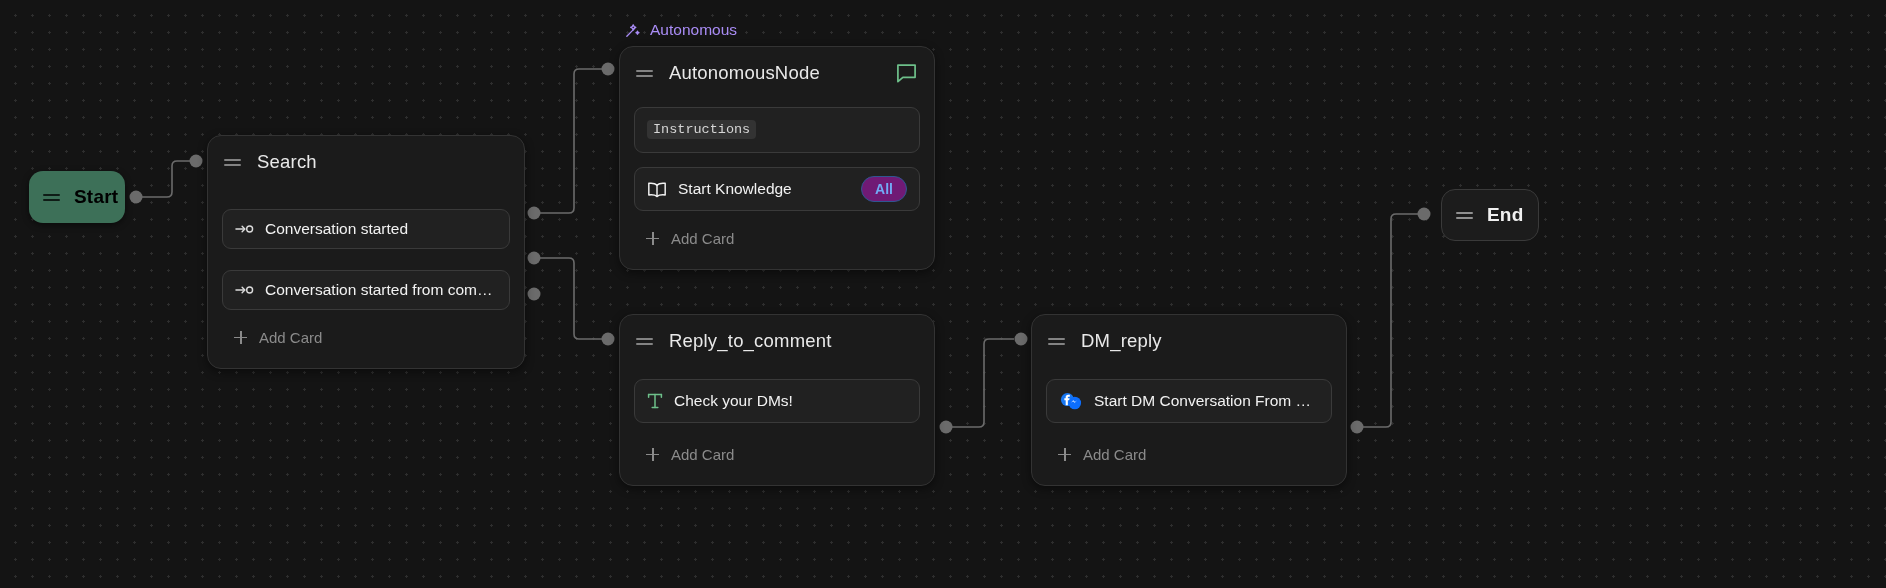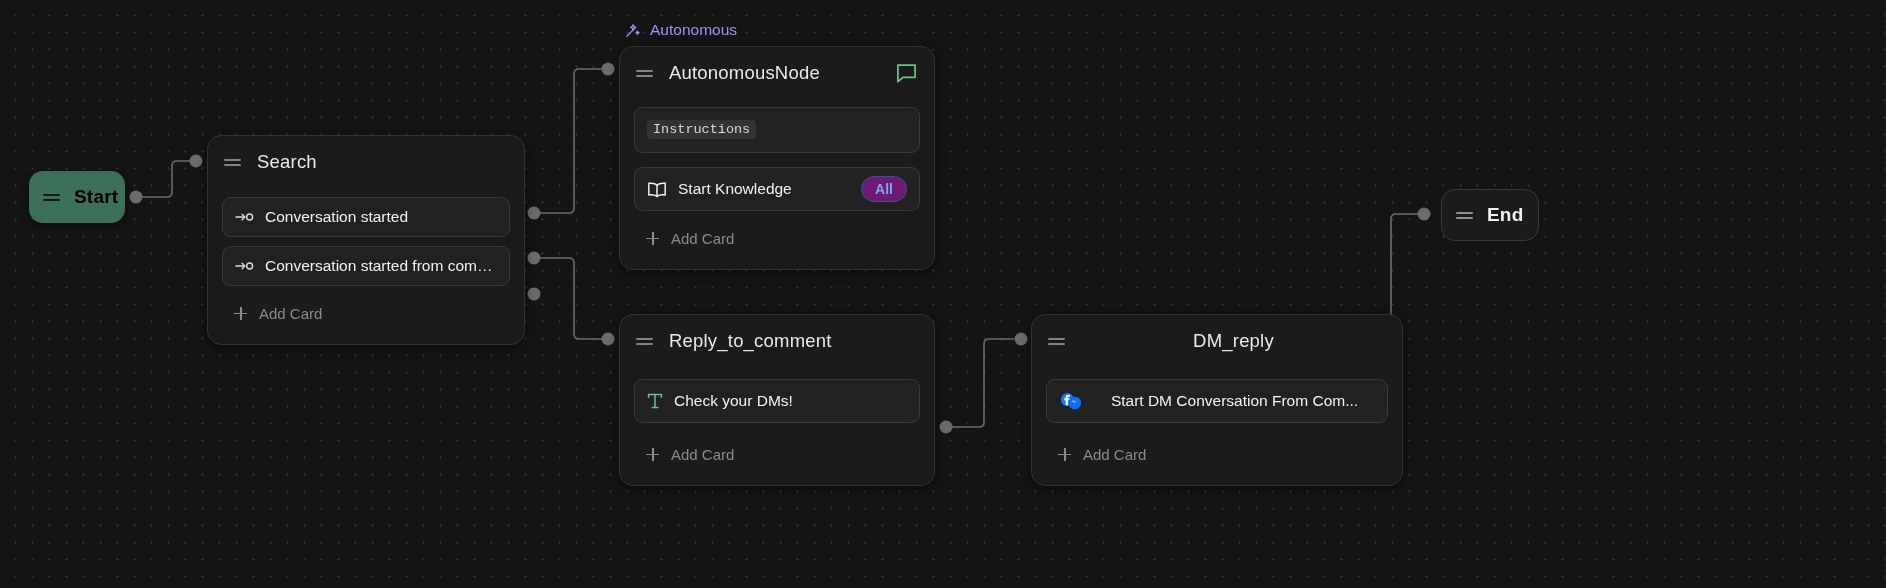--- a/index.html
+++ b/index.html
@@ -71,21 +71,21 @@
   .chat-icon { width: 23px; height: 21px; flex: 0 0 auto; }
 
   
   .item-card {
     display: flex; align-items: center;
     background: #212121;
     border: 1px solid #3a3a3a;
     border-radius: 9px;
     min-height: 40px;
     padding: 0 12px;
-    margin-top: 9px;
+    margin-top: 21px;
     color: #f2f2f2;
     font-size: 15.5px;
   }
   .item-card .ic-icon { flex: 0 0 auto; display: flex; align-items: center; margin-right: 11px; }
   .item-card .ic-label { flex: 1 1 auto; white-space: nowrap; overflow: hidden; text-overflow: ellipsis; }
 
   .route-card { min-height: 38px; }
 
   
   .instructions {
@@ -134,21 +134,21 @@
     position: absolute;
     display: flex; align-items: center;
     color: #a98cf5; font-size: 15.5px;
   }
   .group-label .wand { margin-right: 9px; display: flex; }
 
   
   #node-router      { left: 207px;  top: 135px; width: 318px; }
   #node-autonomous  { left: 619px;  top: 46px;  width: 316px; }
   #node-reply       { left: 619px;  top: 314px; width: 316px; }
-  #node-dm          { left: 1031px; top: 314px; width: 372px; text-align: center; }
+  #node-dm          { left: 1031px; top: 314px; width: 316px; }
   #label-autonomous { left: 624px;  top: 21px; }
 
   
   .ico-route { color: #dcdcdc; }
   .ico-text  { color: #6ec08a; }
 </style>
 </head>
 <body>
 
 <div id="canvas">

